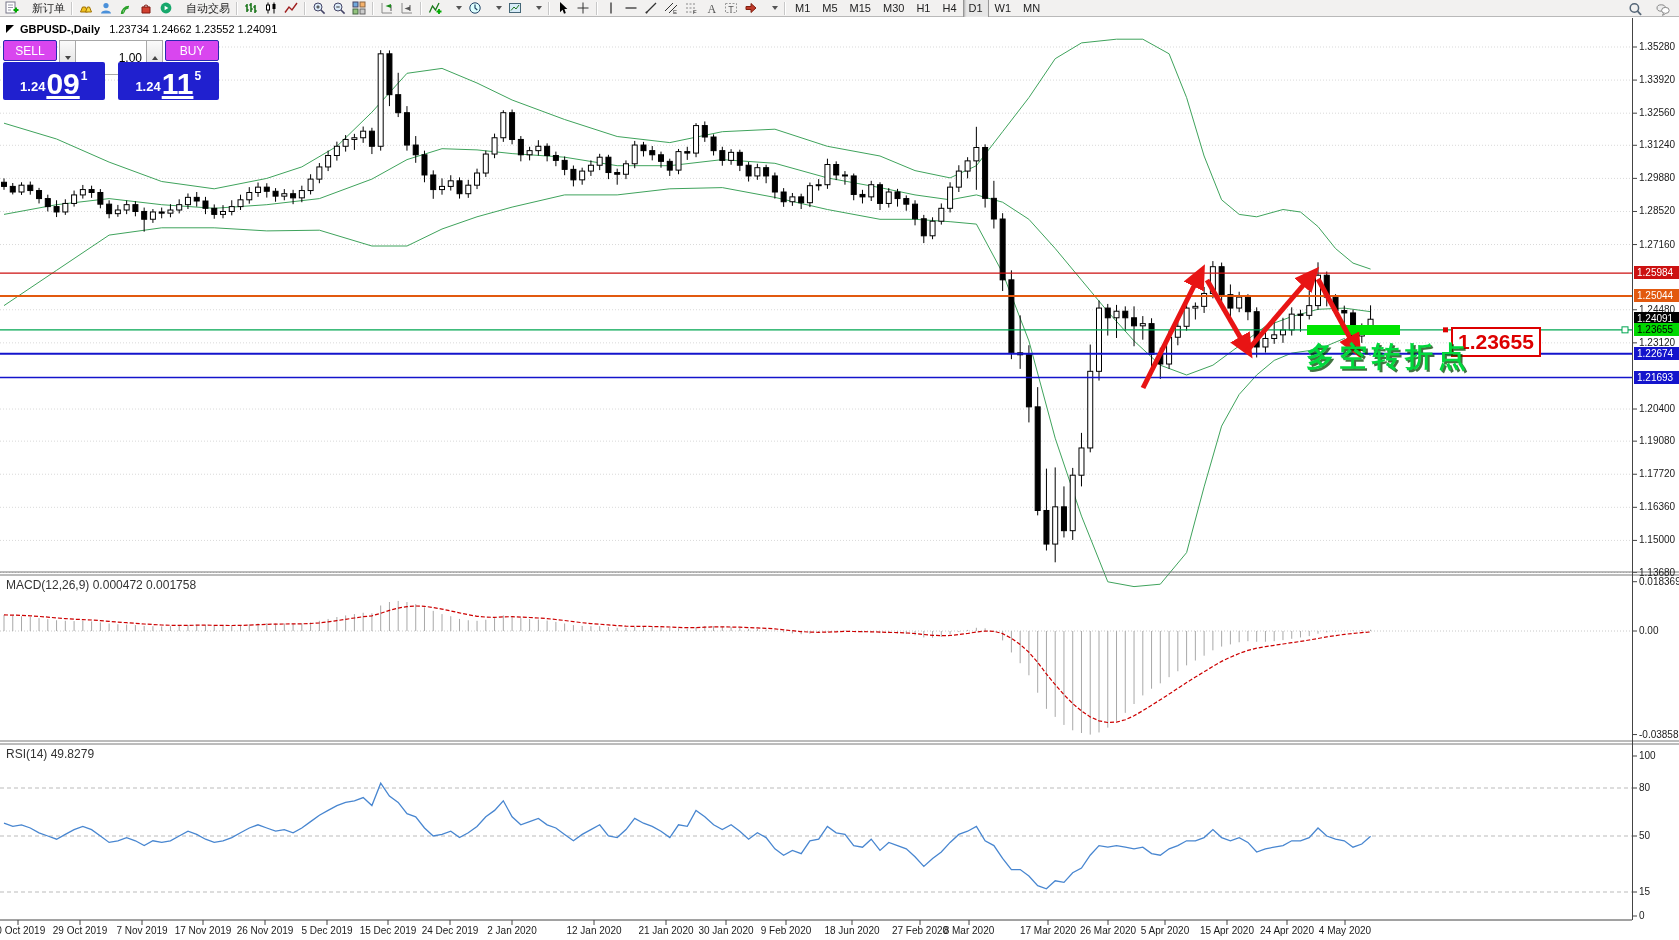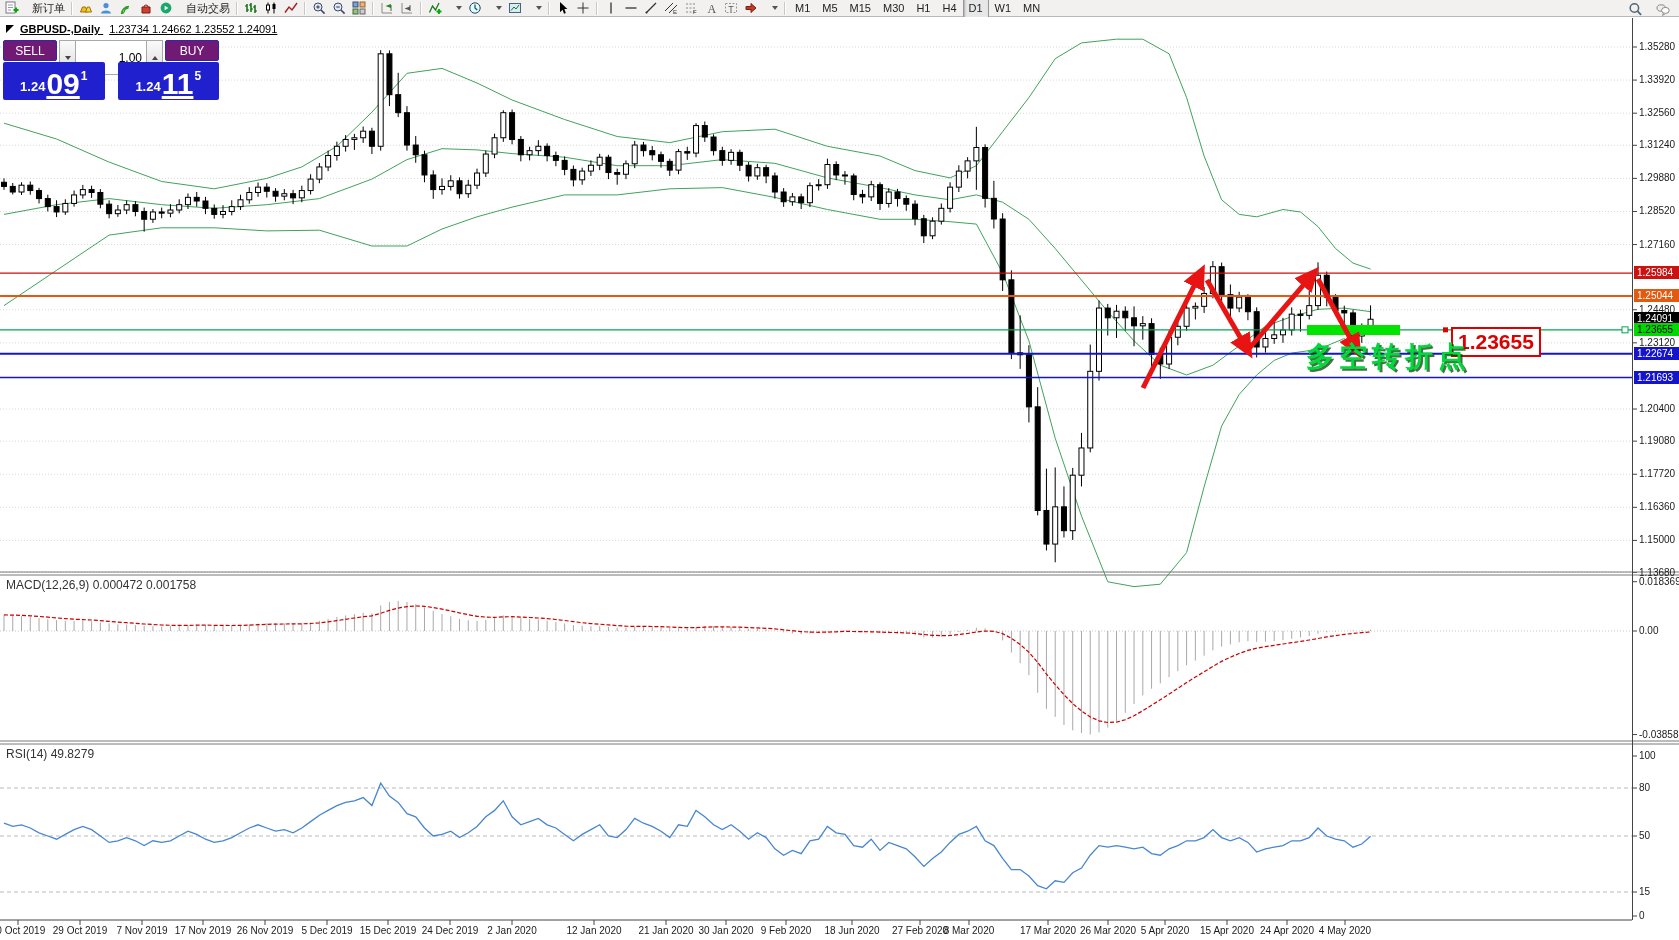--- a/index.html
+++ b/index.html
@@ -19,27 +19,27 @@
   
   #chartwin{position:absolute;left:0;top:17px;width:1679px;height:923px;background:#fff;}
   #chart-svg{position:absolute;left:0;top:0;}
   .axis-tick-label{position:absolute;left:1639px;font-size:10px;color:#1a1a1a;white-space:nowrap;}
   .price-tag{position:absolute;left:1634px;width:45px;font-size:10px;color:#fff;text-align:left;
              padding:1px 0 1px 3px;line-height:11px;white-space:nowrap;}
   .date-label{position:absolute;font-size:10px;color:#1a1a1a;transform:translateX(-50%);white-space:nowrap;}
   .panel-label{position:absolute;font-size:12px;color:#333;white-space:nowrap;}
   .sub-axis-label{position:absolute;left:1639px;font-size:10px;color:#1a1a1a;white-space:nowrap;}
   
-  #title-line{position:absolute;left:20px;top:6px;font-size:11px;color:#000;white-space:nowrap;text-decoration:underline;}
+  #title-line{position:absolute;left:20px;top:6px;font-size:11px;color:#000;white-space:nowrap;}
   #collapse-tri{position:absolute;left:6px;top:8px;width:0;height:0;
                 border-top:8px solid #000;border-right:8px solid transparent;}
   
   #oneclick{position:absolute;left:3px;top:23px;width:216px;}
   .oc-row1{display:flex;height:21px;gap:2px;}
-  .oc-btn{background:#701a75;color:#fff;font-size:12px;display:flex;align-items:center;justify-content:center;
+  .oc-btn{background:#d946ef;color:#fff;font-size:12px;display:flex;align-items:center;justify-content:center;
           width:58px;border-radius:2px;border:1px solid #2a2ab0;cursor:pointer;}
   .stepper{display:flex;flex:1;height:35px;box-sizing:border-box;}
   .step-btn{width:15px;background:linear-gradient(#fafafa,#dcdcdc);border:1px solid #a8a8a8;
             display:flex;align-items:center;justify-content:center;cursor:pointer;}
   .tri-dn{width:0;height:0;border-left:3px solid transparent;border-right:3px solid transparent;border-top:4px solid #444;}
   .tri-up{width:0;height:0;border-left:3px solid transparent;border-right:3px solid transparent;border-bottom:4px solid #444;}
   #vol-input{width:62px;border:1px solid #a8a8a8;border-left:none;border-right:none;font-size:12px;
              text-align:right;padding:0 4px;font-family:"Liberation Sans",sans-serif;}
   .oc-row2{display:flex;gap:13px;margin-top:1px;height:38px;}
   .price-box{background:#2020cf;color:#fff;width:105px;border-radius:2px;display:flex;align-items:flex-end;

